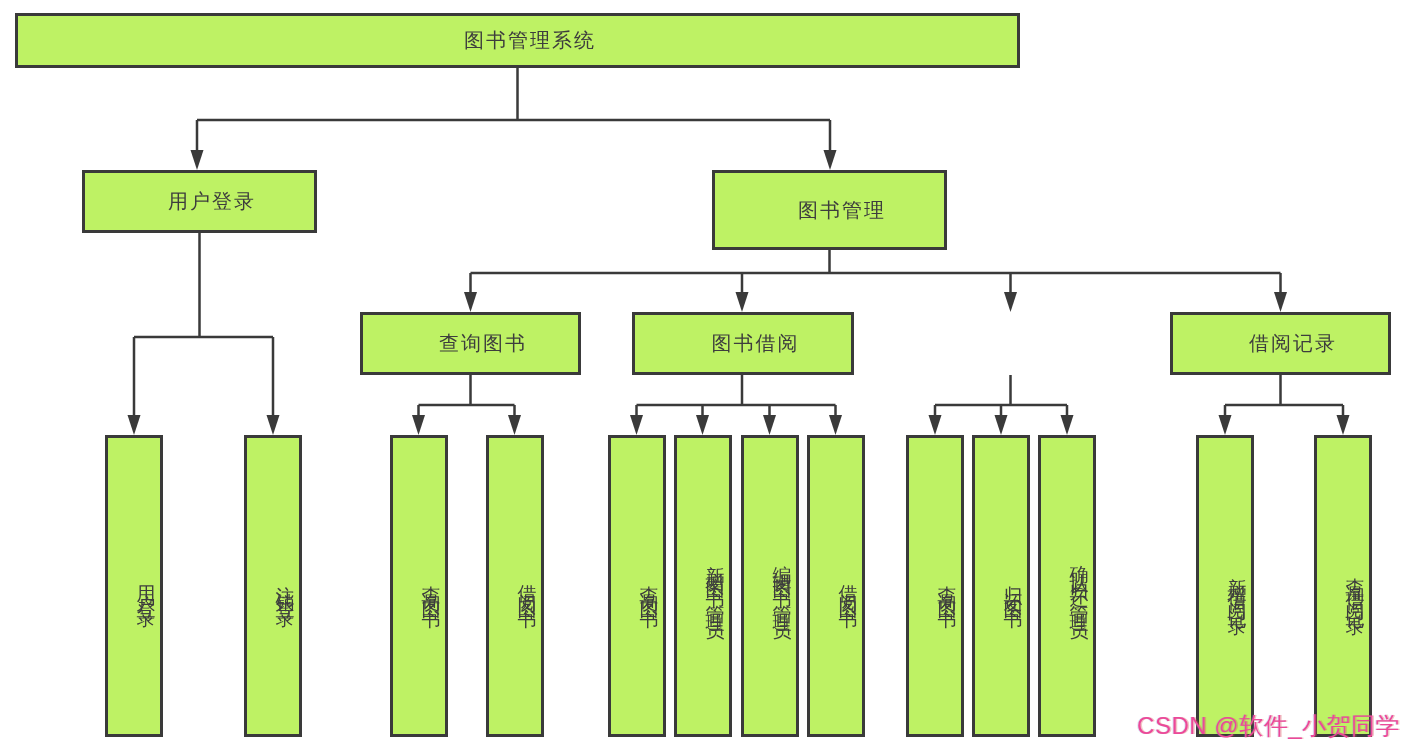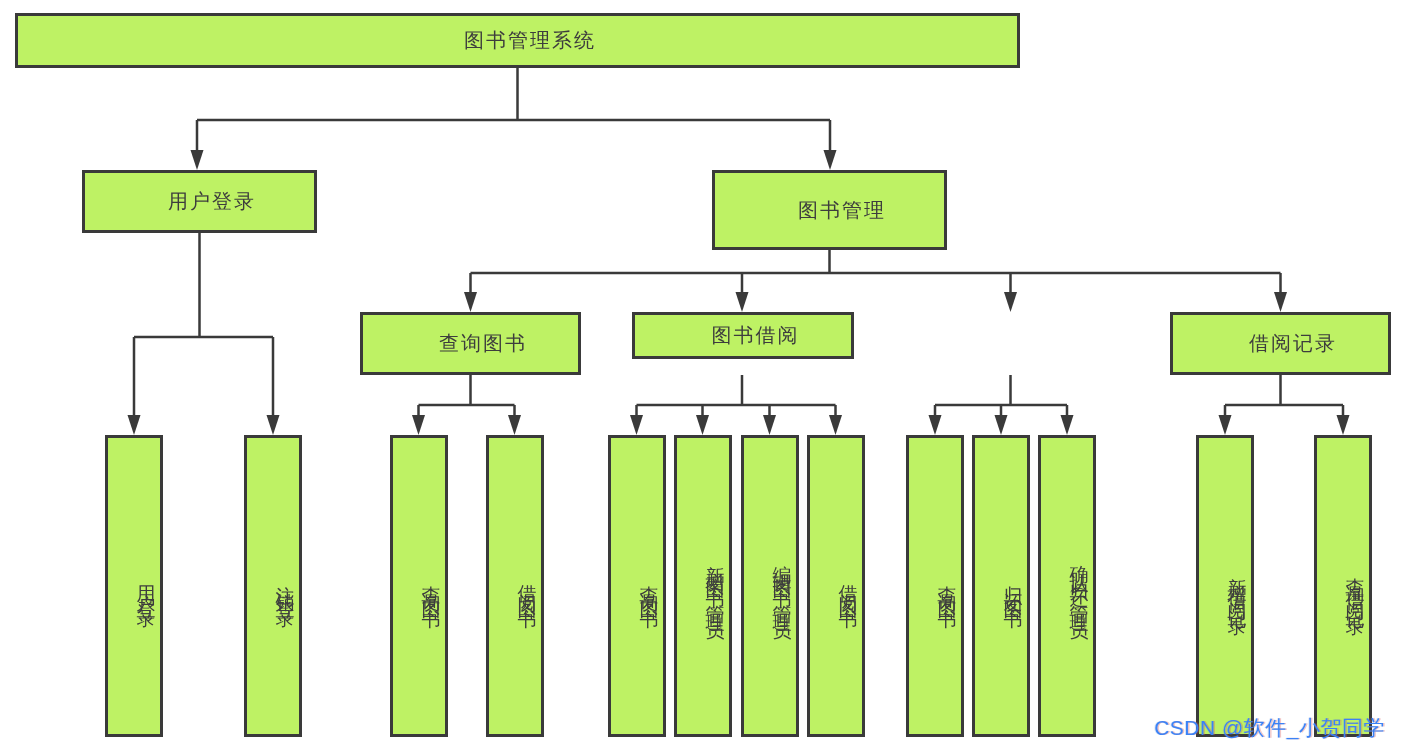--- a/index.html
+++ b/index.html
@@ -40,25 +40,25 @@
   .node.v .vlabel {
     writing-mode: vertical-rl;
     text-orientation: mixed;
     font-size: 19px;
     letter-spacing: 8px;
     line-height: 1;
     white-space: nowrap;
   }
   .watermark {
     position: absolute;
-    right: 20px;
+    right: 5px;
     bottom: 5px;
     z-index: 3;
-    font-size: 21px;
-    color: #3b82f6;
+    font-size: 24px;
+    color: #ec4899;
     letter-spacing: 0.5px;
     text-shadow: 1.5px 0 0 rgba(214, 92, 92, 0.35), -1px 0 0 rgba(120, 160, 220, 0.25);
     white-space: nowrap;
   }
 </style>
 </head>
 <body>
 
 <div class="canvas">
 
@@ -101,21 +101,21 @@
       <polygon points="1336.5,415 1349.5,415 1343,435"></polygon>
     </g>
   </svg>
 
   <div class="node root" style="left:15px; top:13px; width:1005px; height:55px">图书管理系统</div>
 
   <div class="node h" style="left:82px; top:170px; width:235px; height:63px">用户登录</div>
   <div class="node h" style="left:712px; top:170px; width:235px; height:80px">图书管理</div>
 
   <div class="node h" style="left:360px; top:312px; width:221px; height:63px">查询图书</div>
-  <div class="node h" style="left:632px; top:312px; width:222px; height:47px">图书借阅</div>
+  <div class="node h" style="left:632px; top:312px; width:222px; height:63px">图书借阅</div>
   <div class="node h" style="left:1170px; top:312px; width:221px; height:63px">借阅记录</div>
 
   <div class="node v" style="left:105px; top:435px; height:302px">
     <span class="vlabel">用户登录</span>
   </div>
   <div class="node v" style="left:244px; top:435px; height:302px">
     <span class="vlabel">注销登录</span>
   </div>
 
   <div class="node v" style="left:390px; top:435px; height:302px">

